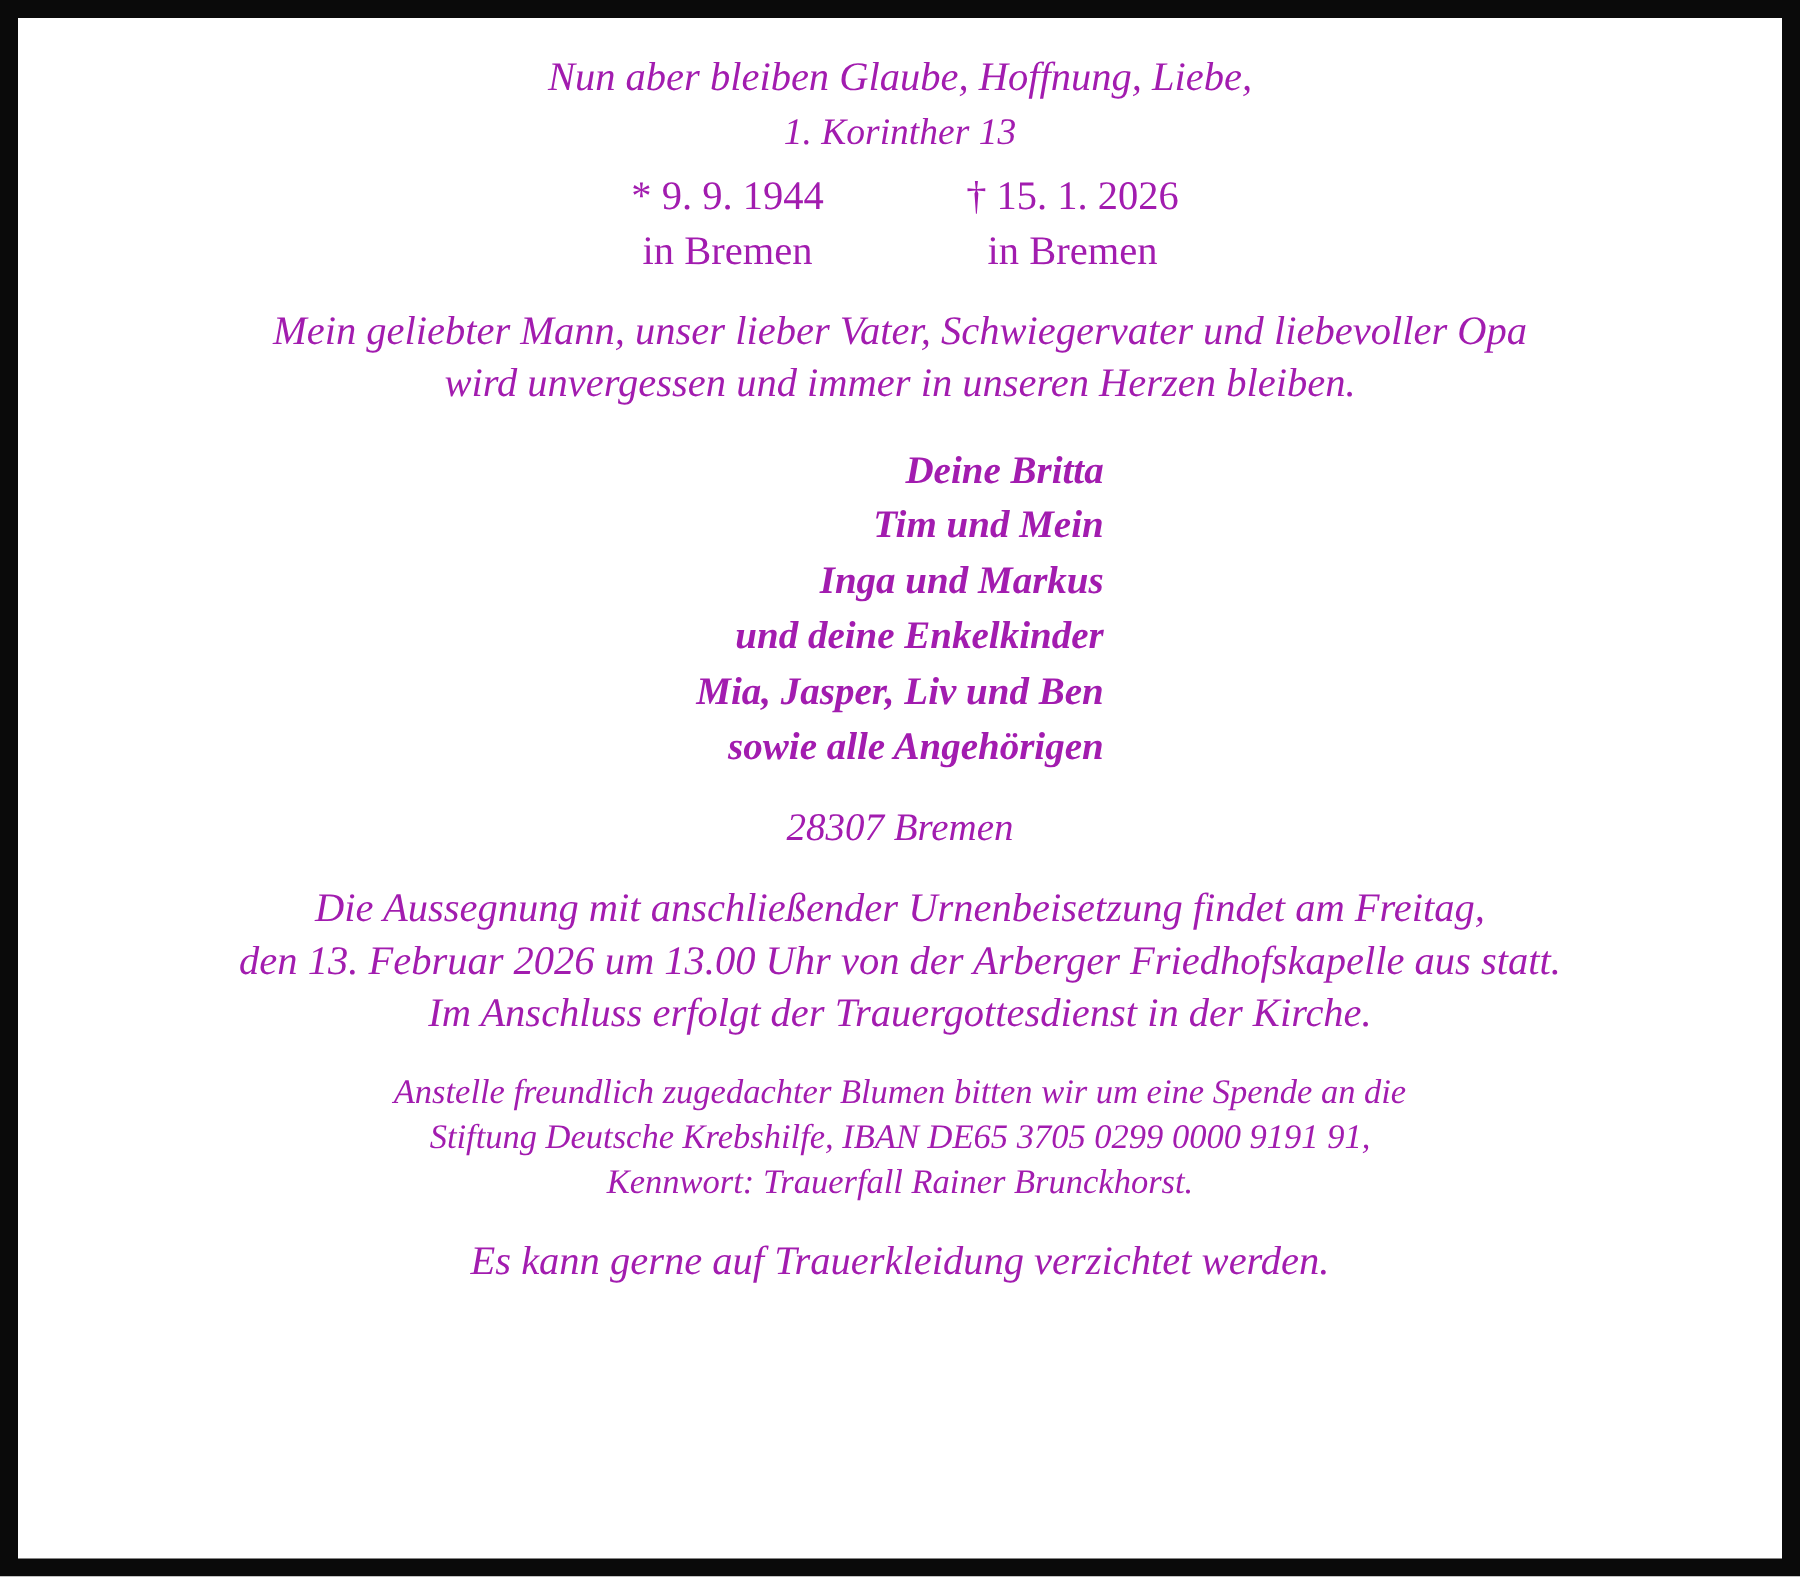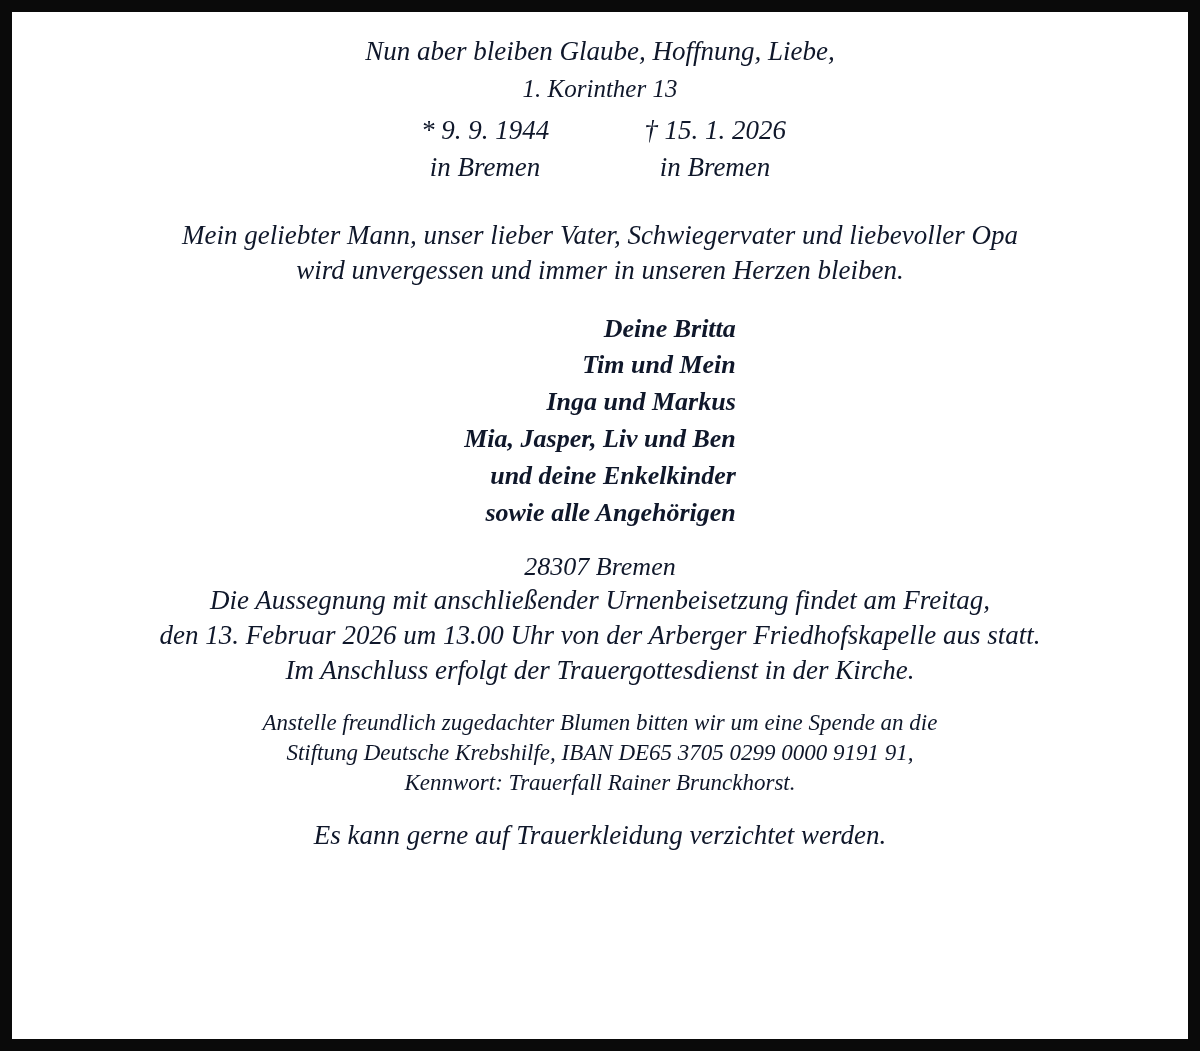--- a/index.html
+++ b/index.html
@@ -17,21 +17,21 @@
   }
   .card {
     width: 100%;
     height: 100%;
     box-sizing: border-box;
     background: #ffffff;
     display: flex;
     flex-direction: column;
     align-items: center;
     padding: 24px 40px 14px 40px;
-    color: #0f172a;
+    color: #a21caf;
   }
   .line {
     text-align: center;
     font-style: italic;
     line-height: 1.18;
   }
   .verse {
     font-size: 27px;
     font-style: italic;
   }
@@ -50,52 +50,52 @@
     font-weight: bold;
     font-style: italic;
     letter-spacing: 0px;
     margin-top: 22px;
     line-height: 1.05;
     white-space: nowrap;
   }
   .dates {
     margin-top: 12px;
     font-size: 27px;
-    font-style: italic;
     display: flex;
     justify-content: center;
     gap: 0px;
   }
   .dates .col {
     width: 230px;
     text-align: center;
   }
   .dates .col .place {
     display: block;
     margin-top: 6px;
   }
   .tribute {
     font-size: 27px;
-    margin-top: 35px;
+    margin-top: 20px;
     line-height: 1.3;
   }
   .family {
     margin-top: 22px;
     font-size: 26px;
     font-weight: bold;
     font-style: italic;
     line-height: 1.42;
     text-align: right;
   }
   .city {
     margin-top: 20px;
     font-size: 26px;
     font-style: italic;
   }
   .ceremony {
+    margin-top: 20px;
     font-size: 27px;
     font-style: italic;
     line-height: 1.3;
   }
   .donation {
     margin-top: 20px;
     font-size: 23px;
     font-style: italic;
     line-height: 1.3;
   }
@@ -132,22 +132,22 @@
 
     <div class="line tribute">
       <div>Mein geliebter Mann, unser lieber Vater, Schwiegervater und liebevoller Opa</div>
       <div>wird unvergessen und immer in unseren Herzen bleiben.</div>
     </div>
 
     <div class="line family">
       <div>Deine Britta</div>
       <div>Tim und Mein</div>
       <div>Inga und Markus</div>
+      <div>und deine Enkelkinder</div>
       <div>Mia, Jasper, Liv und Ben</div>
-      <div>und deine Enkelkinder</div>
       <div>sowie alle Angehörigen</div>
     </div>
 
     <div class="line city">28307 Bremen</div>
 
     <div class="line ceremony">
       <div>Die Aussegnung mit anschließender Urnenbeisetzung findet am Freitag,</div>
       <div>den 13. Februar 2026 um 13.00 Uhr von der Arberger Friedhofskapelle aus statt.</div>
       <div>Im Anschluss erfolgt der Trauergottesdienst in der Kirche.</div>
     </div>

